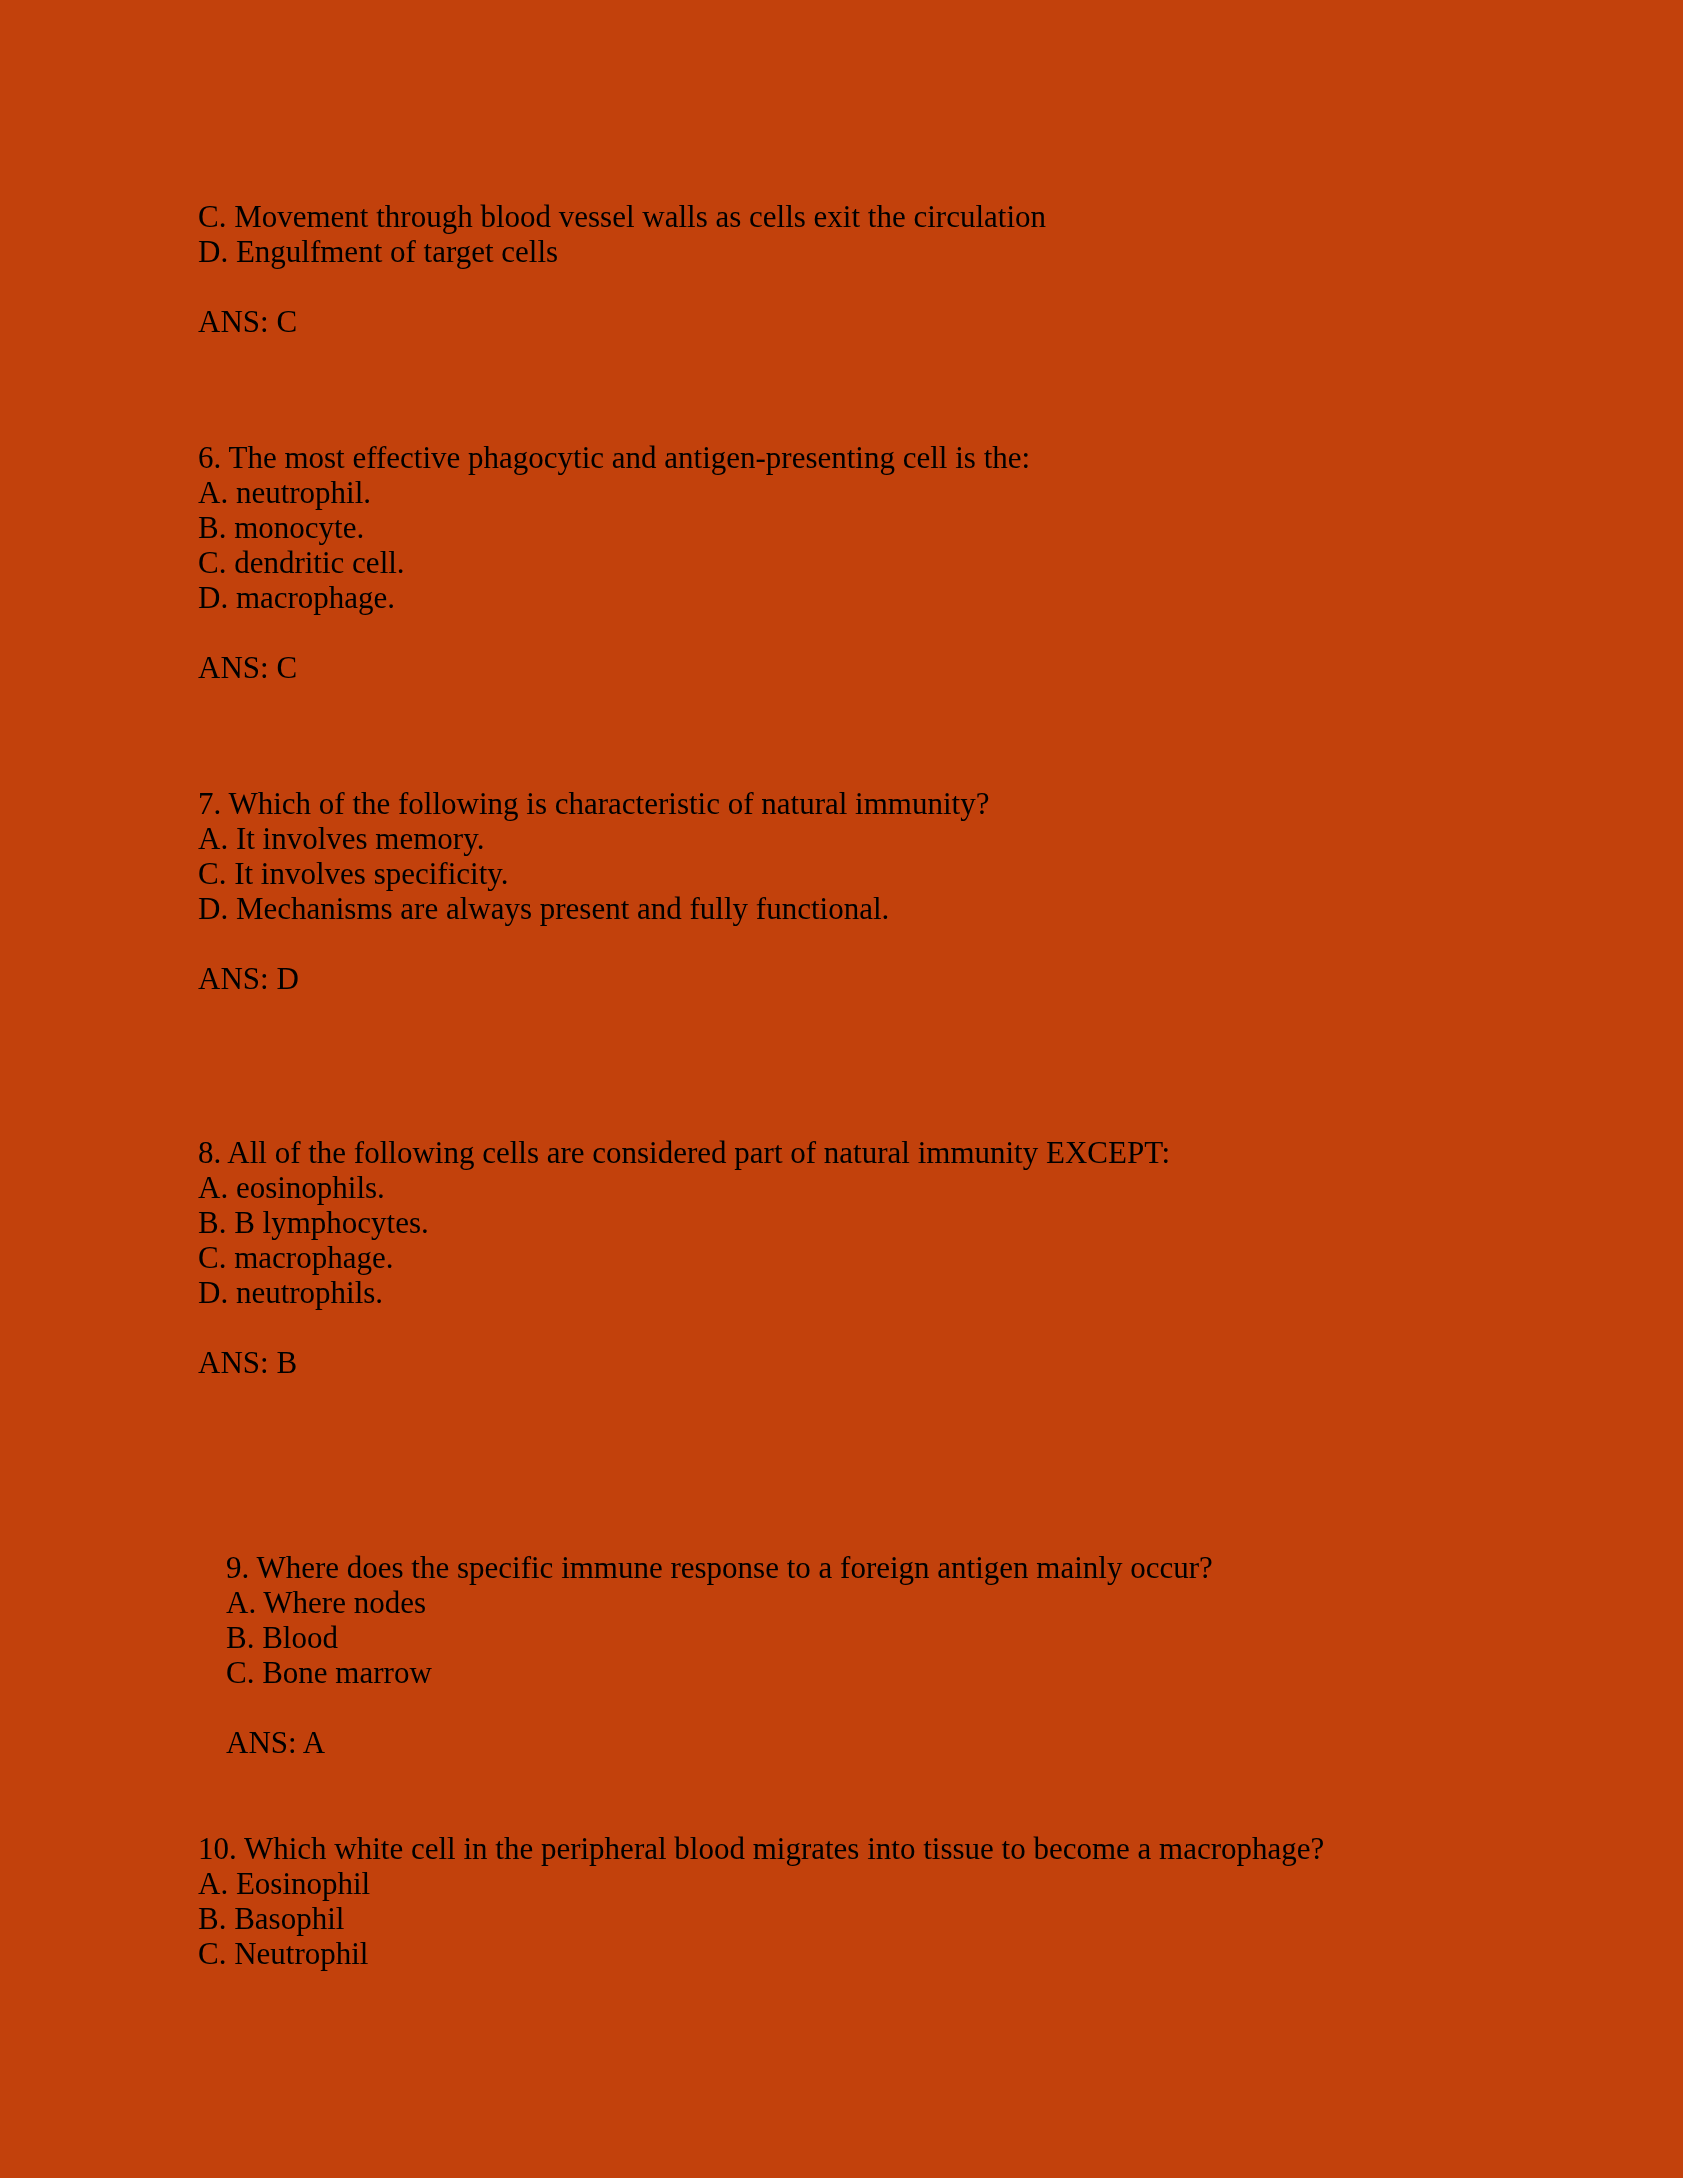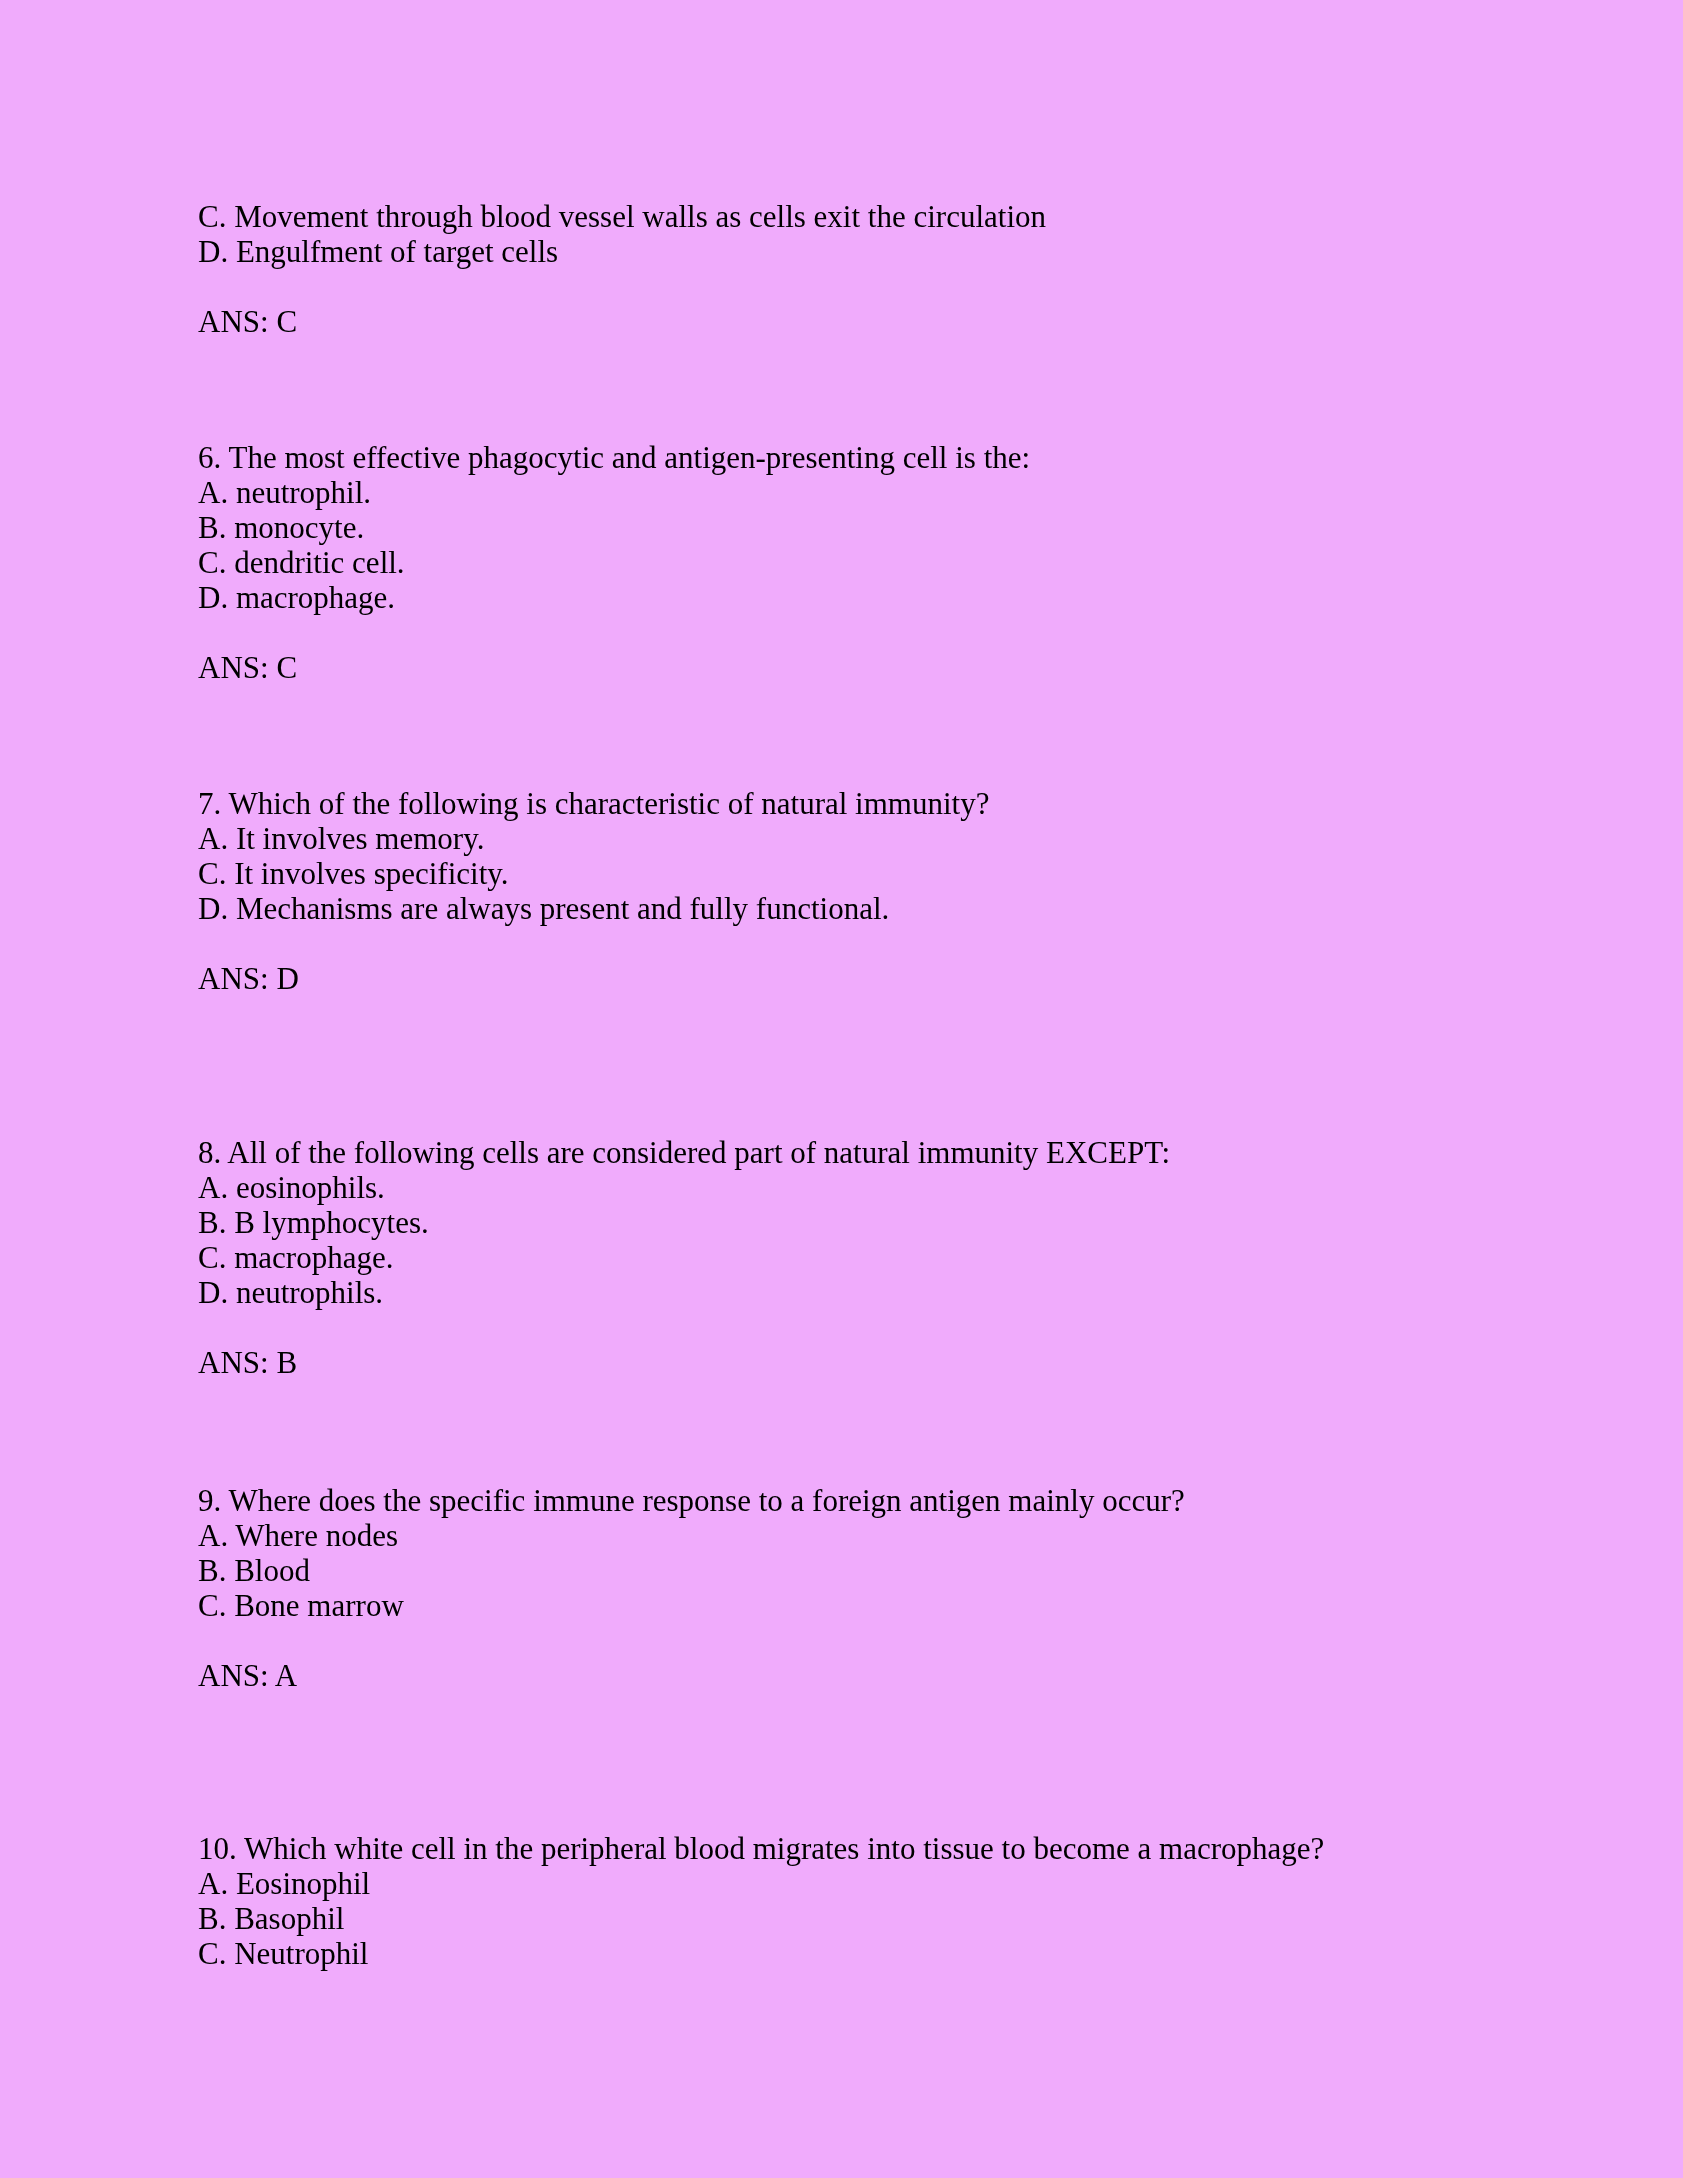--- a/index.html
+++ b/index.html
@@ -1,21 +1,21 @@
 <!DOCTYPE html>
 <html><head>
 <meta charset="utf-8">
 <style>
   * { margin: 0; padding: 0; box-sizing: border-box; }
   html, body { background: #ffffff; }
   .page {
     position: relative;
     width: 1683px;
     height: 2178px;
-    background: #f0abfc;
+    background: #c2410c;
     color: #000000;
     font-family: "Liberation Serif", serif;
     font-size: 31px;
     line-height: 35px;
     overflow: hidden;
   }
   .qblock {
     position: absolute;
     left: 198px;
     right: 99px;
@@ -57,21 +57,21 @@
   <section class="qblock" style="top:1135px;">
     <div class="line">8. All of the following cells are considered part of natural immunity EXCEPT:</div>
     <div class="line">A. eosinophils.</div>
     <div class="line">B. B lymphocytes.</div>
     <div class="line">C. macrophage.</div>
     <div class="line">D. neutrophils.</div>
     <div class="blank-line"></div>
     <div class="line">ANS: B</div>
   </section>
 
-  <section class="qblock" style="top:1483px;">
+  <section class="qblock" style="top:1550px;margin-left:28px;">
     <div class="line">9. Where does the specific immune response to a foreign antigen mainly occur?</div>
     <div class="line">A. Where nodes</div>
     <div class="line">B. Blood</div>
     <div class="line">C. Bone marrow</div>
     <div class="blank-line"></div>
     <div class="line">ANS: A</div>
   </section>
 
   <section class="qblock" style="top:1831px;">
     <div class="line">10. Which white cell in the peripheral blood migrates into tissue to become a macrophage?</div>

